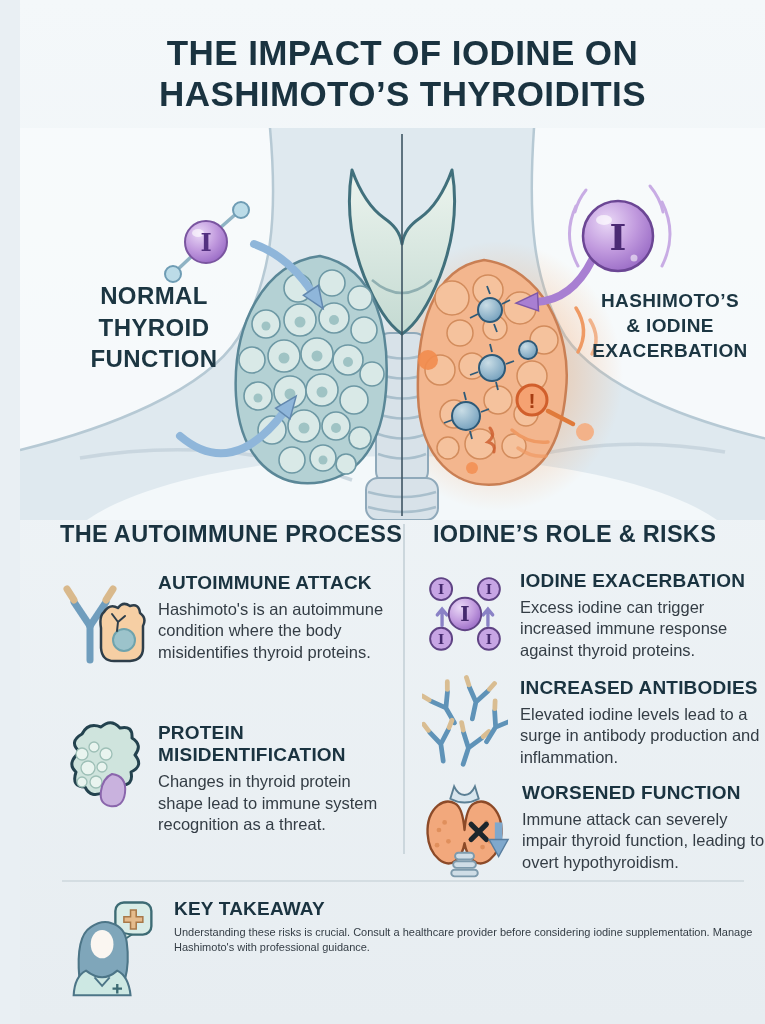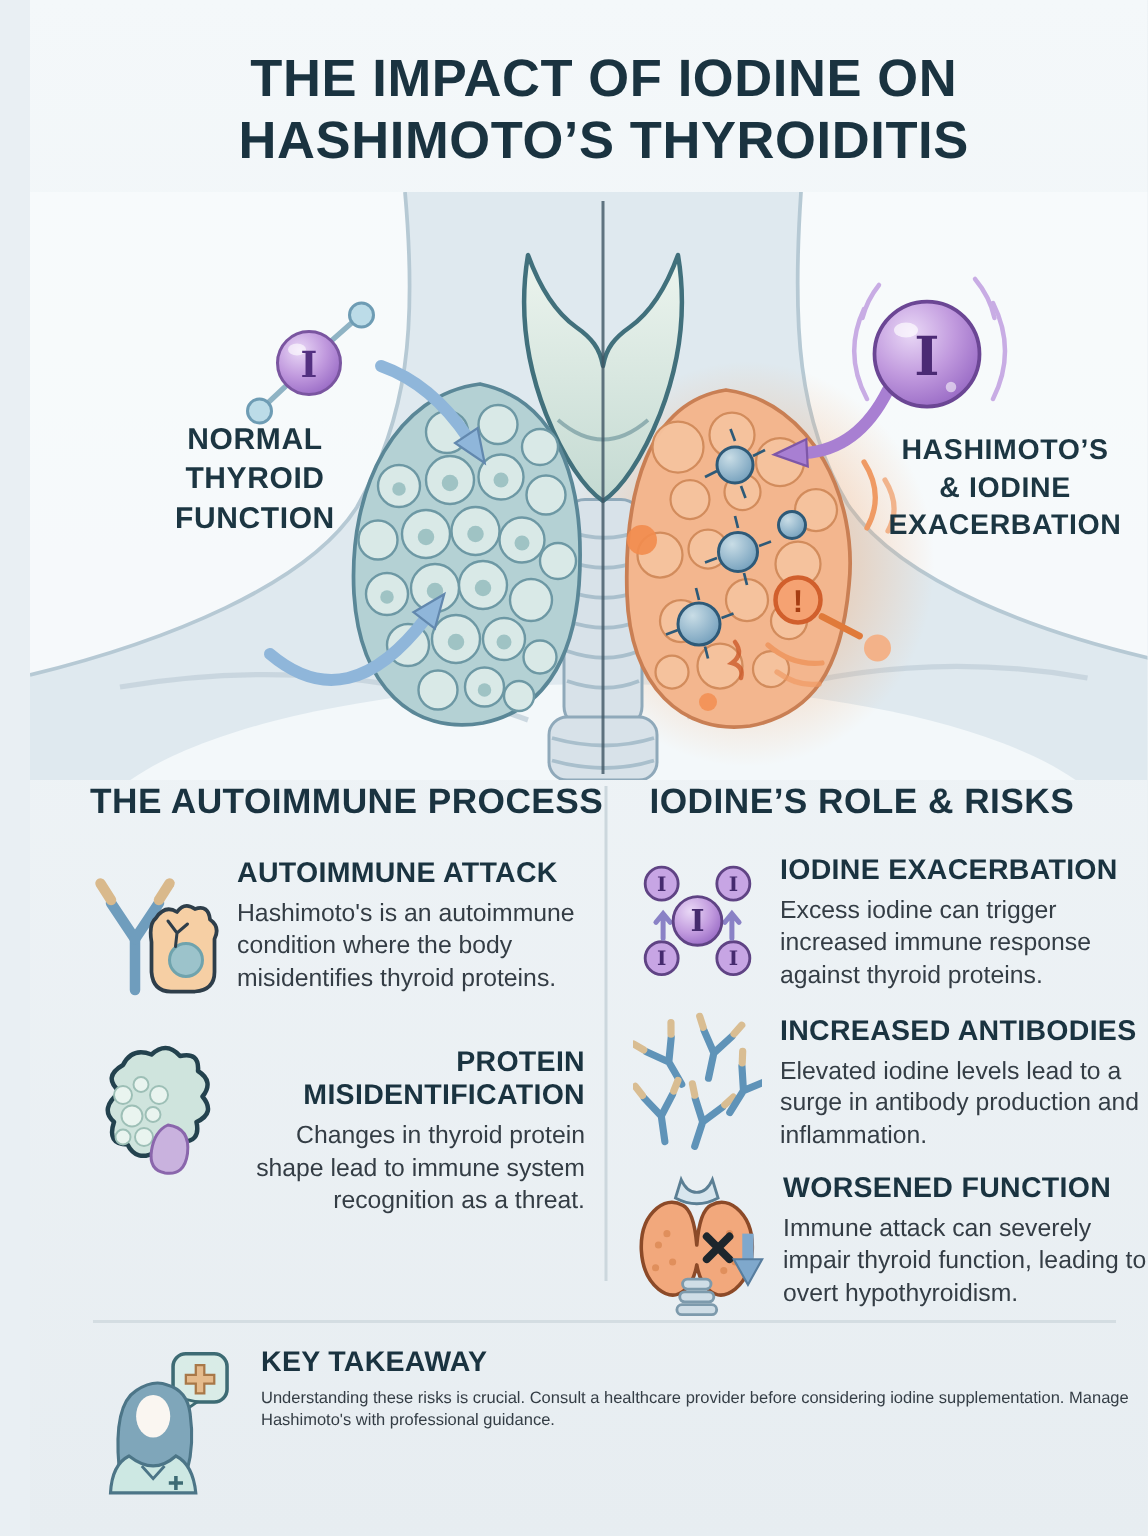--- a/index.html
+++ b/index.html
@@ -16,35 +16,35 @@
   .title{
     position:absolute;top:33px;left:0;right:0;text-align:center;
     font-size:35px;font-weight:800;color:#1a3340;line-height:1.16;letter-spacing:.4px;
   }
   .illustration{position:absolute;top:128px;left:0;width:765px;height:392px;}
   .illustration svg{position:absolute;top:0;left:0;}
   .ill-label{
     position:absolute;text-align:center;font-weight:800;color:#1c3642;
     line-height:1.32;letter-spacing:.4px;
   }
-  .ill-label.left{left:60px;top:152px;width:180px;font-size:20px;}
+  .ill-label.left{left:44px;top:152px;width:180px;font-size:24px;}
   .ill-label.right{left:560px;top:160px;width:180px;font-size:19px;}
   .col-header{
     position:absolute;top:521px;font-size:23.5px;font-weight:800;
     color:#1a3340;letter-spacing:.3px;white-space:nowrap;
   }
   .col-header.left{left:40px;}
   .col-header.right{left:413px;}
   .v-divider{position:absolute;left:383px;top:524px;height:330px;width:2px;background:#ccd7dd;}
   .item{position:absolute;display:flex;gap:12px;align-items:flex-start;}
   .item-icon{flex:0 0 auto;}
   .item-title{font-size:19px;font-weight:800;color:#1a3340;line-height:1.16;margin:2px 0 5px 0;letter-spacing:.2px;}
   .item-body{font-size:16.5px;color:#343d45;line-height:1.3;}
   .item.l1{left:36px;top:570px;} .item.l1 .item-text{width:232px;}
-  .item.l2{left:36px;top:696px;text-align:right;} .item.l2 .item-text{width:232px;}
+  .item.l2{left:36px;top:720px;} .item.l2 .item-text{width:232px;}
   .item.r1{left:402px;top:568px;} .item.r1 .item-text{width:250px;}
   .item.r2{left:402px;top:675px;} .item.r2 .item-text{width:250px;}
   .item.r3{left:400px;top:780px;} .item.r3 .item-text{width:252px;}
   .h-divider{position:absolute;left:42px;top:880px;width:682px;height:2px;background:#d4dde2;}
   .takeaway{position:absolute;left:48px;top:894px;display:flex;gap:16px;align-items:flex-start;}
   .takeaway-title{font-size:19px;font-weight:800;color:#1a3340;margin:4px 0 5px 0;letter-spacing:.2px;}
   .takeaway-body{font-size:11px;color:#343d45;line-height:1.35;width:600px;}
   .serifI{font-family:"DejaVu Serif","Liberation Serif",serif;font-weight:bold;}
 </style>
 </head>

